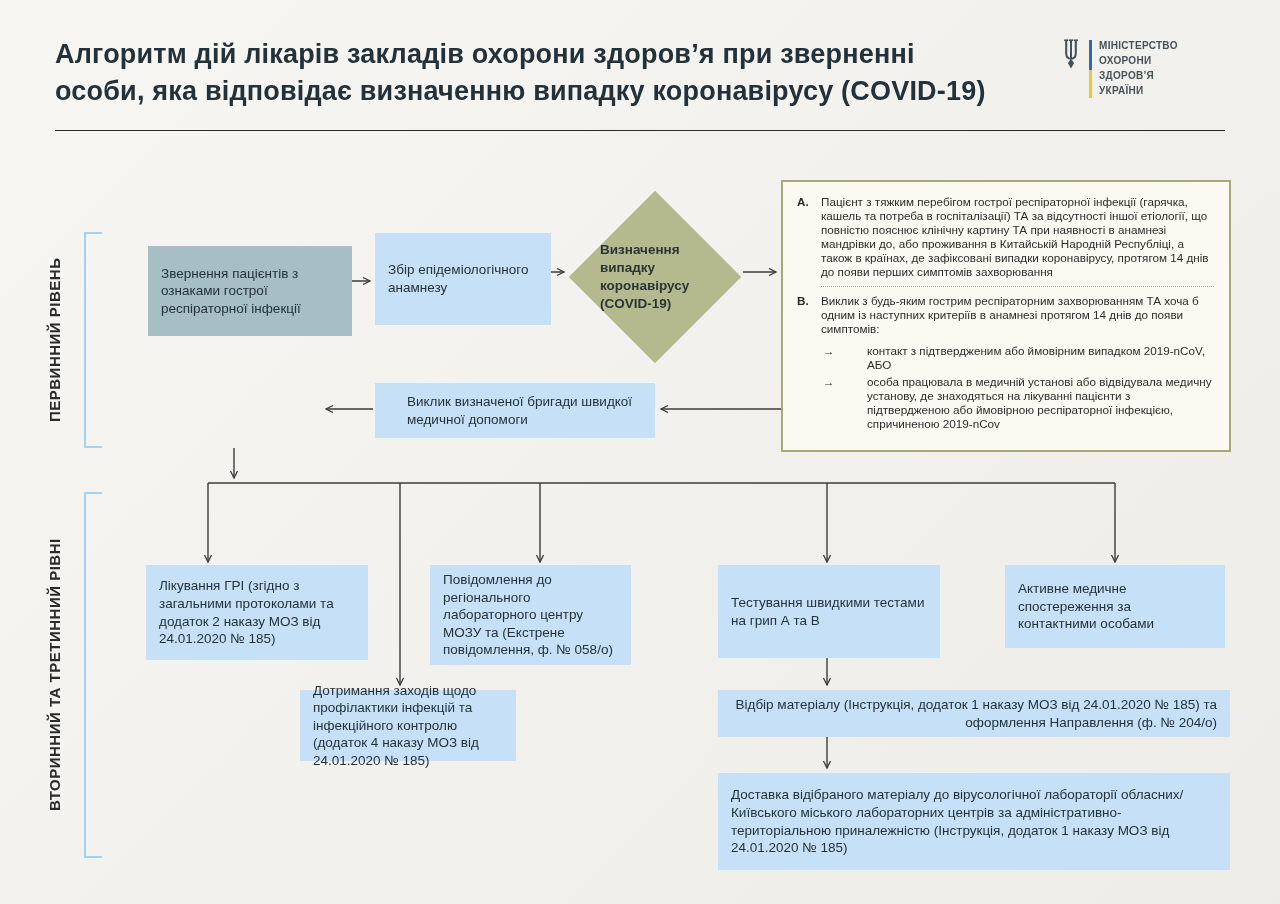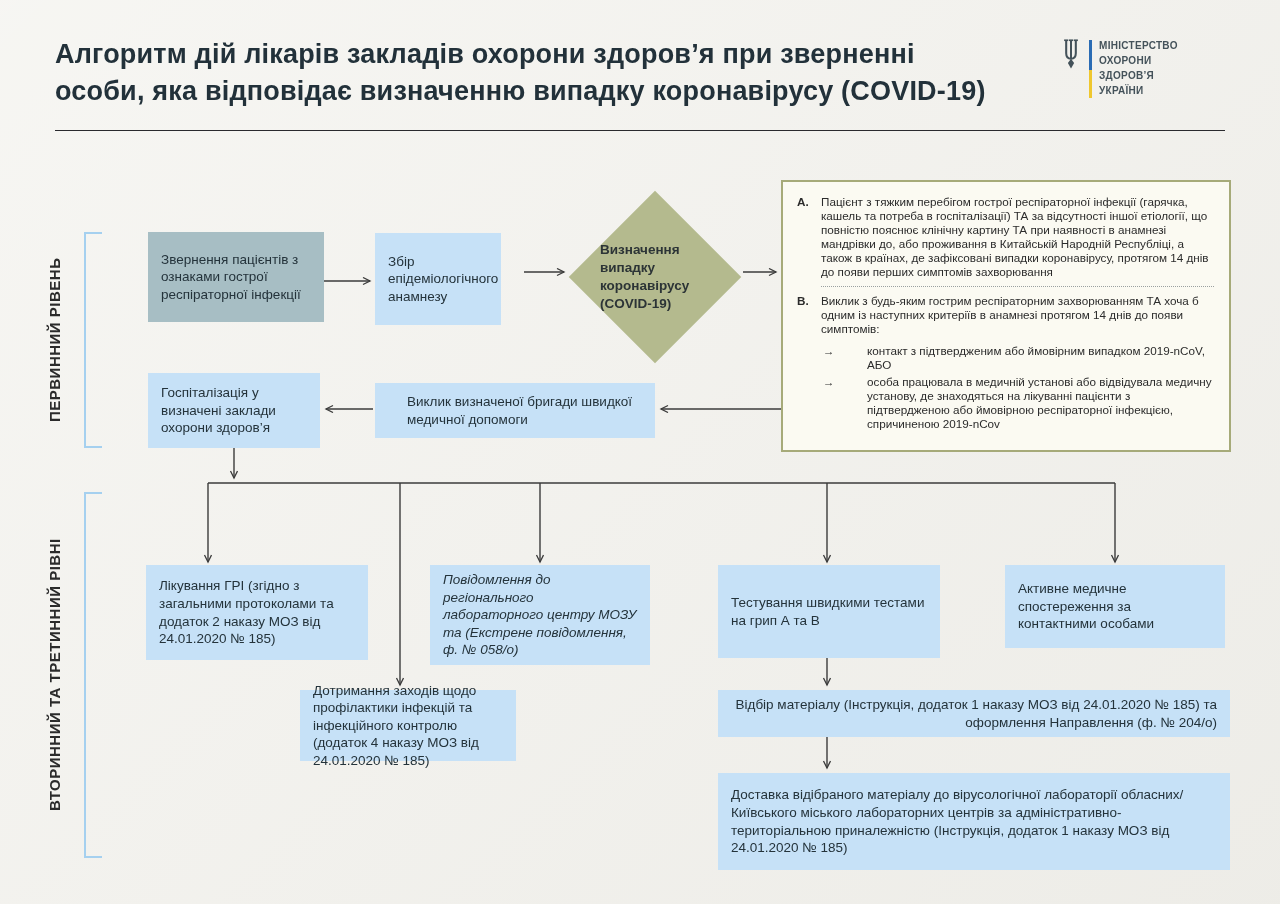--- a/index.html
+++ b/index.html
@@ -95,34 +95,31 @@
     <line class="connector" x1="208" y1="483" x2="1115" y2="483"></line>
     <line class="connector" x1="208" y1="483" x2="208" y2="562" marker-end="url(#arrowhead)"></line>
     <line class="connector" x1="400" y1="483" x2="400" y2="685" marker-end="url(#arrowhead)"></line>
     <line class="connector" x1="540" y1="483" x2="540" y2="562" marker-end="url(#arrowhead)"></line>
     <line class="connector" x1="827" y1="483" x2="827" y2="562" marker-end="url(#arrowhead)"></line>
     <line class="connector" x1="1115" y1="483" x2="1115" y2="562" marker-end="url(#arrowhead)"></line>
     <line class="connector" x1="827" y1="658" x2="827" y2="685" marker-end="url(#arrowhead)"></line>
     <line class="connector" x1="827" y1="737" x2="827" y2="768" marker-end="url(#arrowhead)"></line>
   </svg>
 
-  <div class="fbox gray" style="left:148px;top:232px;width:176px;height:90px;">
+  <div class="fbox gray" style="left:148px;top:246px;width:204px;height:90px;">
     <span>Звернення пацієнтів з ознаками гострої респіраторної інфекції</span>
   </div>
 
-  <div class="fbox" style="left:375px;top:233px;width:126px;height:92px;">
+  <div class="fbox" style="left:375px;top:233px;width:176px;height:92px;">
     <span>Збір епідеміологічного анамнезу</span>
   </div>
 
   <div class="diamond"></div>
   <div class="diamond-label">Визначення випадку коронавірусу (COVID-19)</div>
 
-  <div class="fbox" style="left:148px;top:373px;width:172px;height:75px;">
-    <span>Госпіталізація у визначені заклади охорони здоров’я</span>
-  </div>
 
   <div class="fbox" style="left:375px;top:383px;width:280px;height:55px;padding-left:32px;">
     <span>Виклик визначеної бригади швидкої медичної допомоги</span>
   </div>
 
   <div class="criteria">
     <div class="crit-item">
       <span class="crit-label">А.</span>
       <span><span>Пацієнт </span><span class="bold">з тяжким перебігом гострої респіраторної інфекції</span><span> (гарячка, кашель та потреба в госпіталізації) </span><span class="bold">ТА</span><span> за відсутності іншої етіології, що повністю пояснює клінічну картину ТА при наявності в анамнезі мандрівки до, або проживання в </span><span class="bold">Китайській Народній Республіці, а також в країнах, де зафіксовані випадки коронавірусу,</span><span> протягом 14 днів до появи перших симптомів захворювання</span></span>
     </div>
@@ -140,21 +137,21 @@
         <span class="marker">→</span>
         <span><span>особа працювала в медичній установі або відвідувала медичну установу, де знаходяться на лікуванні пацієнти з підтвердженою або ймовірною респіраторної інфекцією, спричиненою 2019-nCov</span></span>
       </div>
     </div>
   </div>
 
   <div class="fbox" style="left:146px;top:565px;width:222px;height:95px;">
     <span>Лікування ГРІ (згідно з загальними протоколами та додаток 2 наказу МОЗ від 24.01.2020 № 185)</span>
   </div>
 
-  <div class="fbox" style="left:430px;top:565px;width:220px;height:100px;font-style:italic;">
+  <div class="fbox" style="left:430px;top:565px;width:201px;height:100px;">
     <span>Повідомлення до регіонального лабораторного центру МОЗУ та (Екстрене повідомлення, ф. № 058/о)</span>
   </div>
 
   <div class="fbox" style="left:718px;top:565px;width:222px;height:93px;">
     <span>Тестування швидкими тестами на грип А та В</span>
   </div>
 
   <div class="fbox" style="left:1005px;top:565px;width:220px;height:83px;">
     <span>Активне медичне спостереження за контактними особами</span>
   </div>

